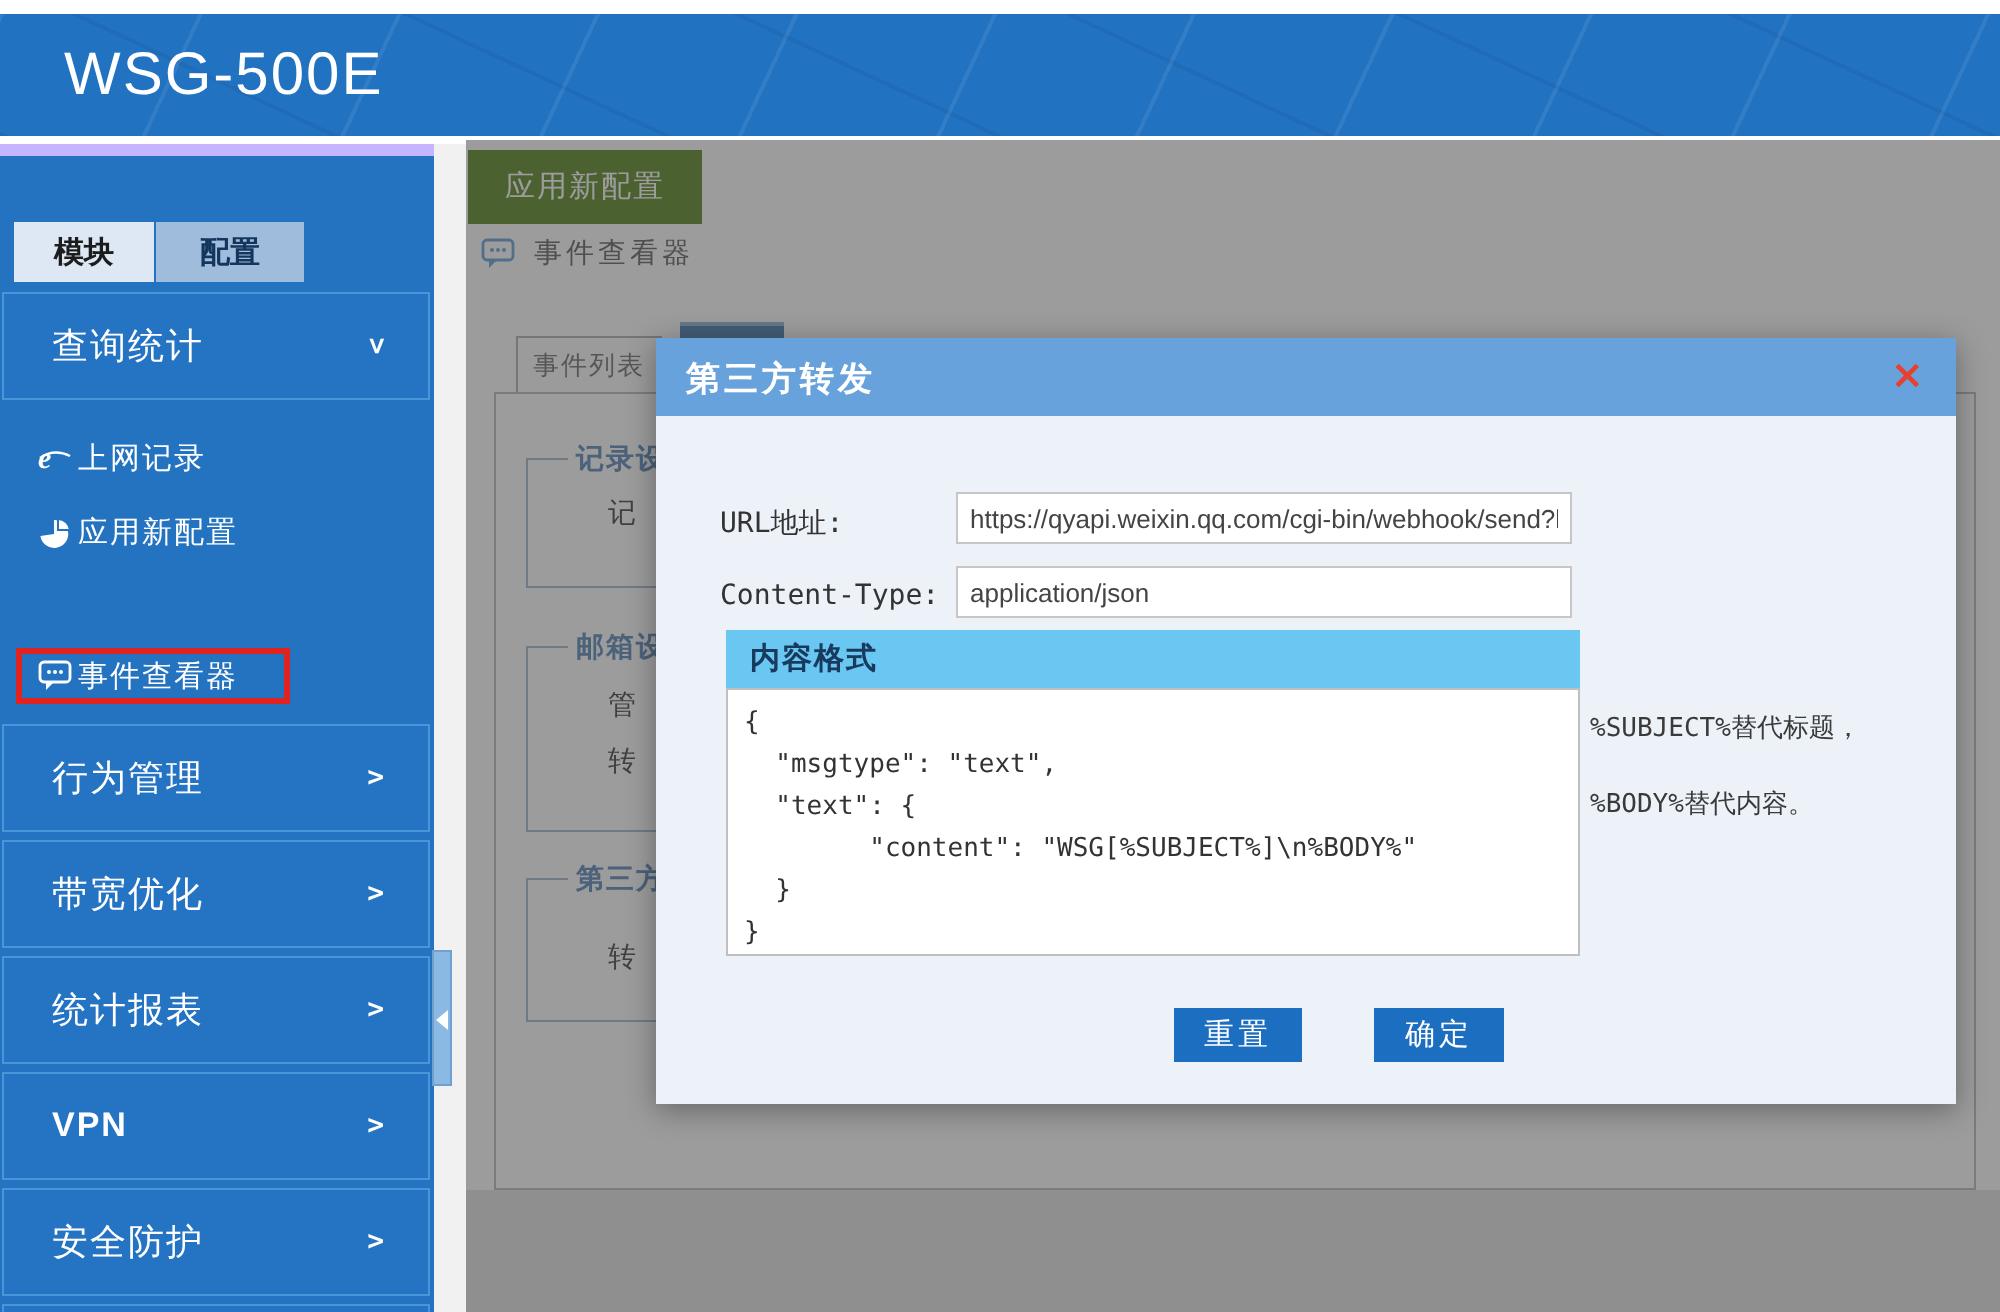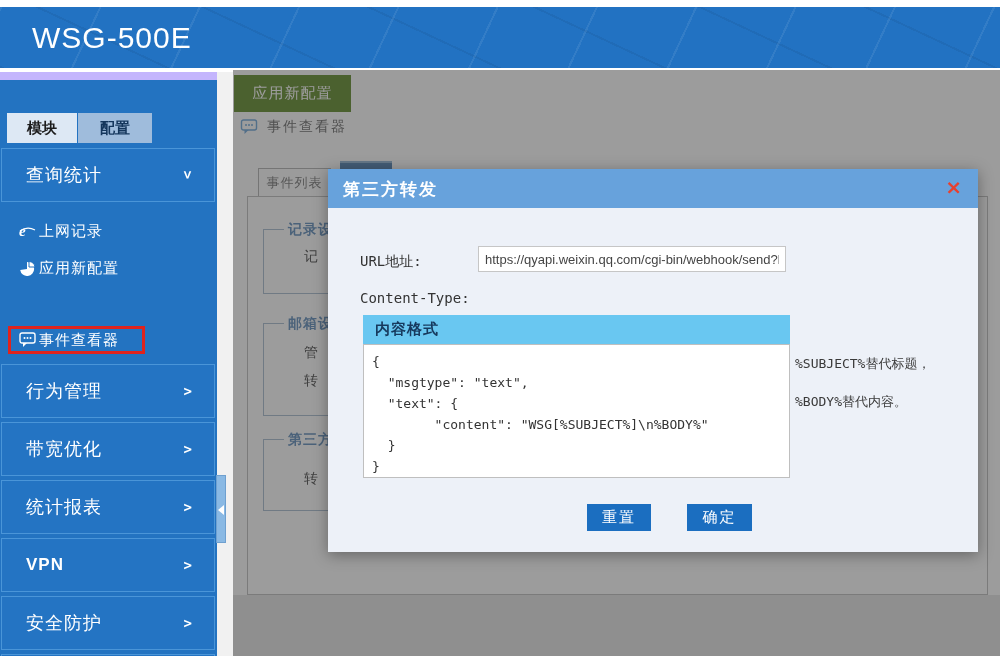--- a/index.html
+++ b/index.html
@@ -10,21 +10,21 @@
   .top-strip { position:absolute; left:0; top:0; width:1000px; height:7px; background:#fff; }
   .header { position:absolute; left:0; top:7px; width:1000px; height:63px; background:#2272c2; overflow:hidden; border-bottom:2px solid #ffffff;padding-left:28px; }
   .header .keys { position:absolute; inset:0;
      background:
        repeating-linear-gradient(115deg, rgba(255,255,255,0.08) 0 2px, rgba(255,255,255,0) 2px 90px),
        repeating-linear-gradient(25deg, rgba(0,0,0,0.06) 0 2px, rgba(0,0,0,0) 2px 70px);
   }
   .header .brand { position:absolute; left:32px; top:14px; color:#fff; font-size:30px; letter-spacing:1px; font-weight:400; }
 
   
-  .sidebar { position:absolute; left:0; top:72px; width:217px; height:584px; background:#2373c1; border-top:8px solid #c4b5fd; overflow:hidden; }
+  .sidebar { position:absolute; left:0; top:72px; width:217px; height:584px; background:#2373c1; border-top:6px solid #c4b5fd; overflow:hidden; }
   .side-tabs { position:absolute; left:7px; top:33px; height:30px; display:flex; }
   .side-tab { height:30px; display:flex; align-items:center; justify-content:center; font-size:15px; font-weight:bold; cursor:pointer; }
   .side-tab.active { width:70px; background:#dde8f4; color:#1c1c1c; }
   .side-tab.inactive { width:74px; background:#9fbcdc; color:#14365c; margin-left:1px; }
   .group { position:absolute; left:1px; width:214px; height:54px; border:1px solid #4a95d8; background:#2474c3; color:#fff; display:flex; align-items:center; }
   .group .glabel { margin-left:24px; font-size:18px; letter-spacing:1px; }
   .group .chev { position:absolute; right:22px; color:#fff; font-size:14px; font-weight:bold; font-family:"DejaVu Sans Mono", monospace; }
   .chev.down { transform:rotate(90deg); }
   .submenu-item { position:absolute; left:0; width:216px; height:32px; color:#fff; font-size:15px; display:flex; align-items:center; cursor:pointer; }
   .submenu-item .mi-icon { position:absolute; left:17px; width:20px; height:18px; display:flex; align-items:center; justify-content:center; }
@@ -188,20 +188,21 @@
 <div class="modal">
   <div class="modal-titlebar">
     <span class="modal-title">第三方转发</span>
     <span class="modal-close">×</span>
   </div>
 
   <span class="fld-label" style="top:84px;">URL地址:</span>
   <input class="fld-input" style="top: 77px;" value="https://qyapi.weixin.qq.com/cgi-bin/webhook/send?k">
 
   <span class="fld-label" style="top:121px;">Content-Type:</span>
+  <input class="fld-input" style="top: 114px;" value="application/json">
 
   <div class="fmt-header">内容格式</div>
   <pre class="fmt-code">{
   "msgtype": "text",
   "text": {
         "content": "WSG[%SUBJECT%]\n%BODY%"
   }
 }</pre>
 
   <div class="hint hint1">%SUBJECT%替代标题，</div>

